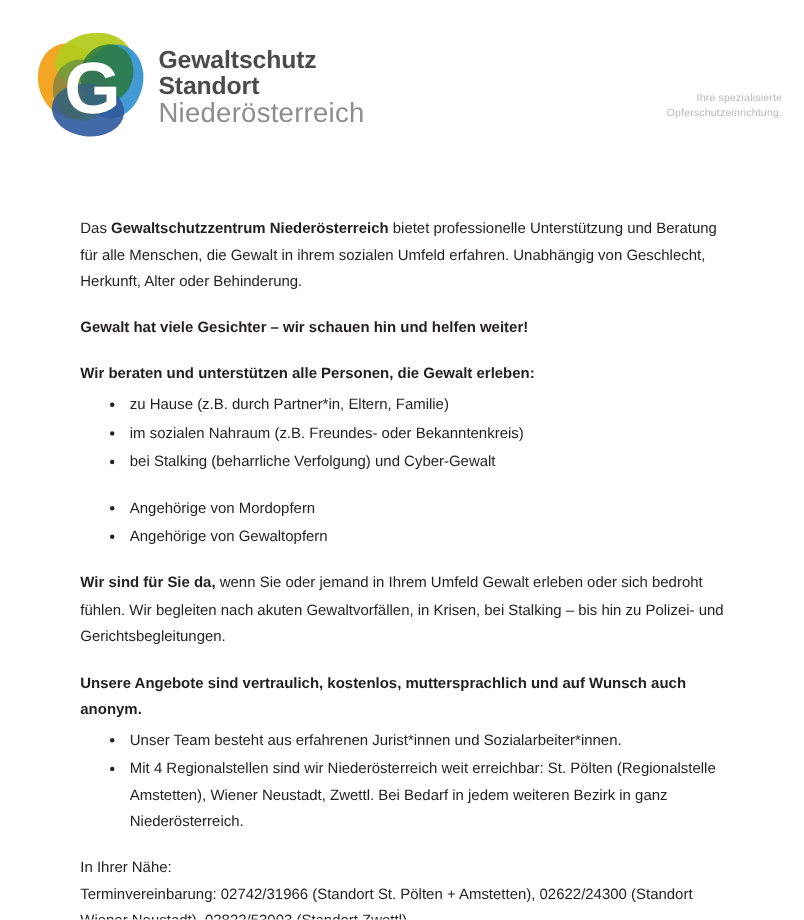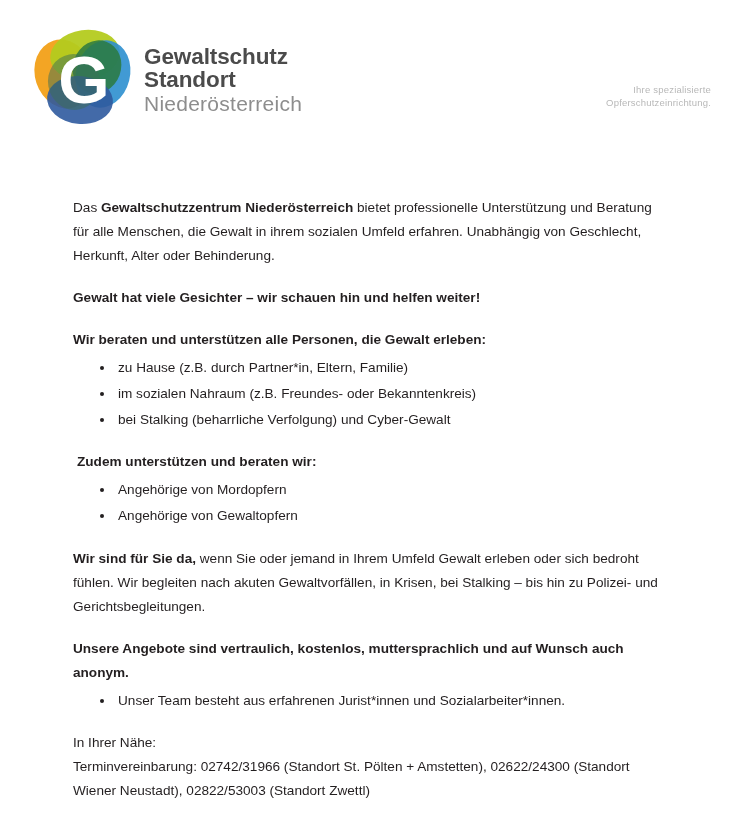--- a/index.html
+++ b/index.html
@@ -43,21 +43,21 @@
     line-height: 1.02;
   }
   .wm-line1, .wm-line2 {
     font-size: 22.5px;
     font-weight: bold;
     color: #4b4b4b;
     letter-spacing: -0.1px;
     display: block;
   }
   .wm-line3 {
-    font-size: 21px;
+    font-size: 25px;
     font-weight: normal;
     color: #8d8d8d;
     letter-spacing: 0.25px;
     display: block;
     margin-top: 1px;
   }
 
   .tagline {
     position: absolute;
     right: 20px;
@@ -163,35 +163,33 @@
 
   <p class="para tight">
     <span class="b">Wir beraten und unterstützen alle Personen, die Gewalt erleben:</span>
   </p>
   <ul class="bullets">
     <li><span>zu Hause (z.B. durch Partner*in, Eltern, Familie)</span></li>
     <li><span>im sozialen Nahraum (z.B. Freundes- oder Bekanntenkreis)</span></li>
     <li><span>bei Stalking (beharrliche Verfolgung) und Cyber-Gewalt</span></li>
   </ul>
 
-  <p class="para tight indent-sm">
-    <span class="b">Zudem unterstützen und beraten wir:</span>
-  </p>
   <ul class="bullets">
     <li><span>Angehörige von Mordopfern</span></li>
     <li><span>Angehörige von Gewaltopfern</span></li>
   </ul>
 
   <p class="para"><span class="b">Wir sind für Sie da,</span><span> wenn Sie oder jemand in Ihrem Umfeld Gewalt erleben oder sich bedroht fühlen. Wir begleiten nach akuten Gewaltvorfällen, in Krisen, bei Stalking – bis hin zu Polizei- und Gerichtsbegleitungen.</span></p>
 
   <p class="para tight">
     <span class="b">Unsere Angebote sind vertraulich, kostenlos, muttersprachlich und auf Wunsch auch anonym.</span>
   </p>
   <ul class="bullets">
     <li><span>Unser Team besteht aus erfahrenen Jurist*innen und Sozialarbeiter*innen.</span></li>
+    <li><span>Mit 4 Regionalstellen sind wir Niederösterreich weit erreichbar: St. Pölten (Regionalstelle Amstetten), Wiener Neustadt, Zwettl. Bei Bedarf in jedem weiteren Bezirk in ganz Niederösterreich.</span></li>
   </ul>
 
   <div class="contact-block">
     <p class="para">
       <span>In Ihrer Nähe:</span>
     </p>
     <p class="contact-line">
       <span>Terminvereinbarung: 02742/31966 (Standort St. Pölten + Amstetten), 02622/24300 (Standort Wiener Neustadt), 02822/53003 (Standort Zwettl)</span>
     </p>
 

